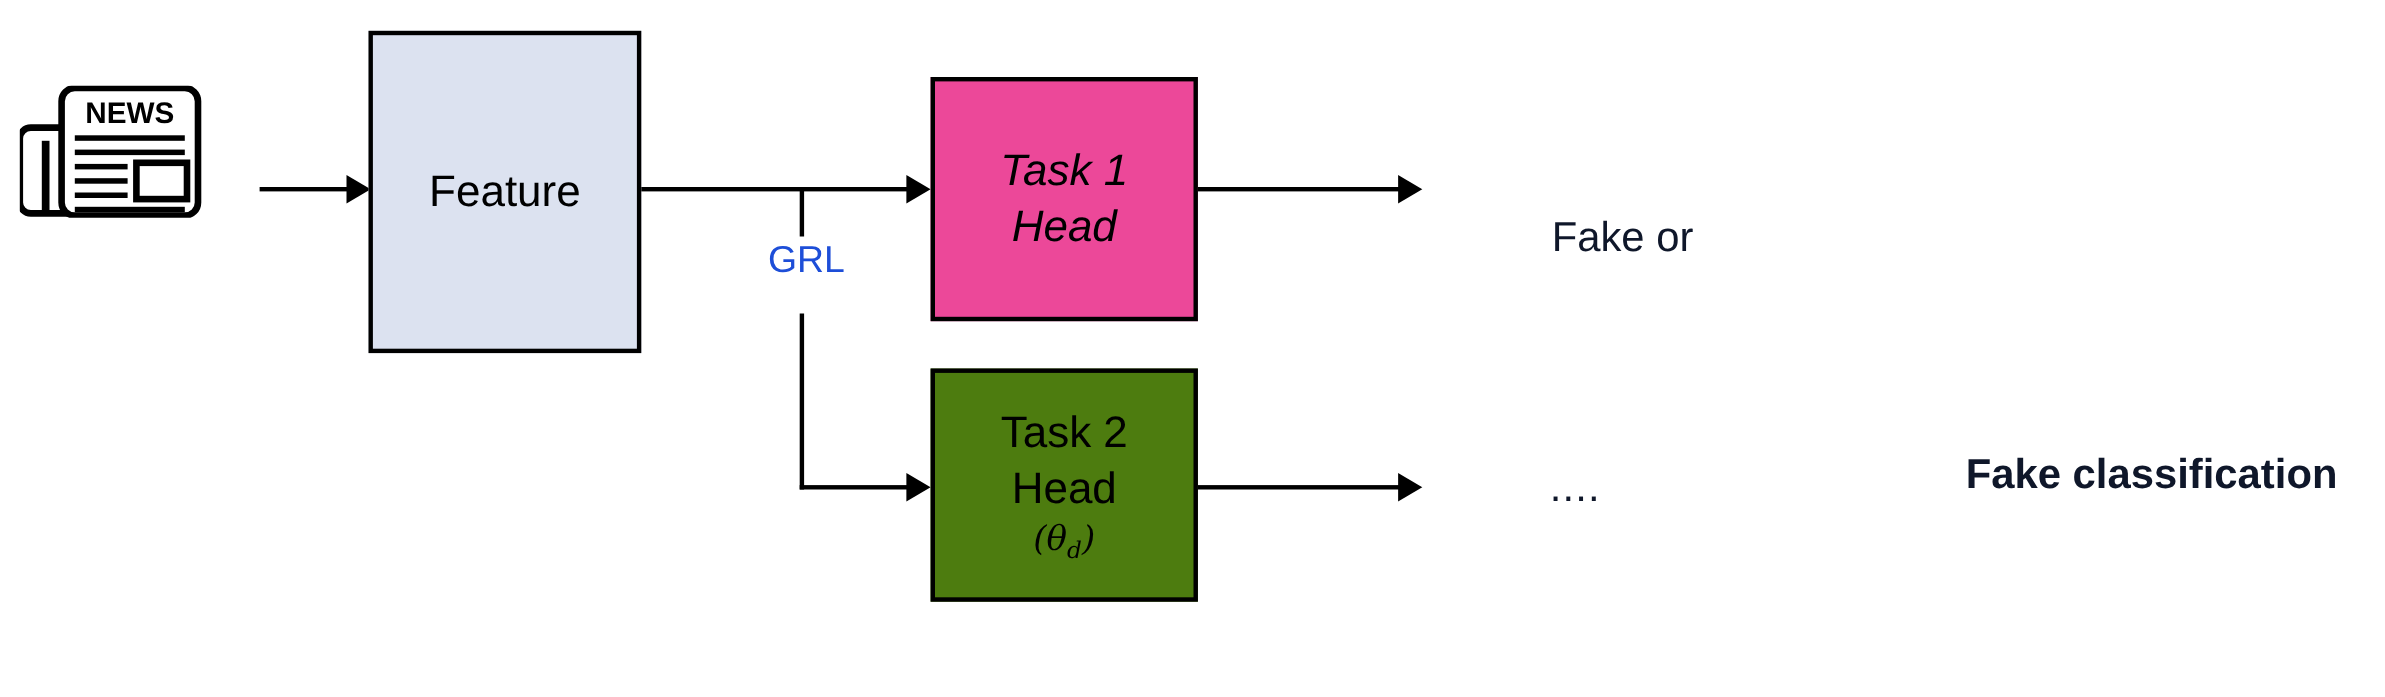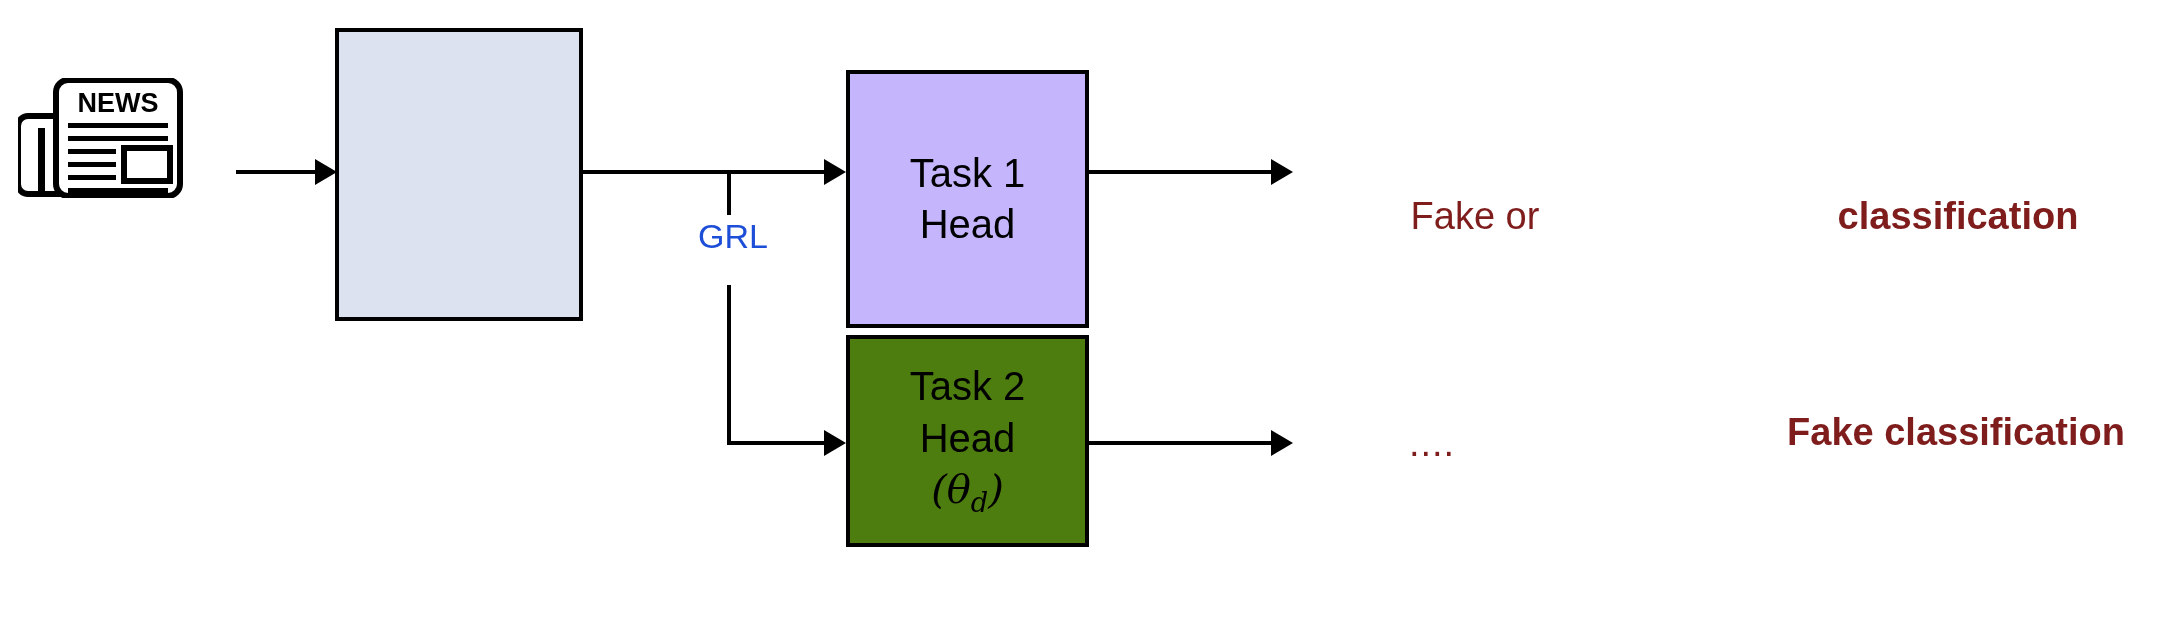--- a/index.html
+++ b/index.html
@@ -36,34 +36,35 @@
   .box-line { display: block; white-space: pre; }
 
   #feature-extractor {
     left: 335px; top: 28px;
     width: 248px; height: 293px;
     background: #dce2f0;
     font-size: 40px;
   }
   #task1-head {
     left: 846px; top: 70px;
-    width: 243px; height: 258px;
-    background: #c4b5fd;
+    width: 243px; height: 222px;
+    background: #ec4899;
     font-size: 40px;
+    font-style: italic;
   }
   #task2-head {
     left: 846px; top: 335px;
     width: 243px; height: 212px;
     background: #4d7c0f;
     font-size: 40px;
   }
   .theta {
     font-family: "DejaVu Serif", serif;
     font-style: italic;
-    font-size: 40px;
+    font-size: 31px;
   }
   .theta sub {
     font-size: 0.68em;
     font-style: italic;
   }
 
   
   .hline {
     background: #000000;
     height: 4px;
@@ -74,21 +75,21 @@
   }
   .arrowhead {
     width: 0; height: 0;
     border-top: 13px solid transparent;
     border-bottom: 13px solid transparent;
     border-left: 22px solid #000000;
   }
 
   
   .label {
-    color: #7f1d1d;
+    color: #0f172a;
     font-size: 38px;
     line-height: 1.42;
     text-align: center;
     white-space: pre;
   }
   .label-bold { font-weight: bold; }
 
   #grl-label {
     left: 648px; top: 217px;
     width: 120px;
@@ -145,20 +146,21 @@
       <rect x="50" y="110" width="100" height="5" fill="#000000"></rect>
 
       <rect x="106" y="70" width="46" height="33" fill="#ffffff" stroke="#000000" stroke-width="6"></rect>
     </svg>
   </div>
 
   <div class="abs hline" style="left:236px; top:170px; width:82px;"></div>
   <div class="abs arrowhead" style="left:315px; top:159px;"></div>
 
   <div class="abs box" id="feature-extractor">
+    <span class="box-line">Feature</span>
   </div>
 
   <div class="abs hline" style="left:583px; top:170px; width:244px;"></div>
   <div class="abs arrowhead" style="left:824px; top:159px;"></div>
 
   <div class="abs vline" style="left:727px; top:170px; height:45px;"></div>
 
   <div class="abs vline" style="left:727px; top:285px; height:160px;"></div>
 
   <div class="abs" id="grl-label">GRL</div>
@@ -181,21 +183,20 @@
   <div class="abs arrowhead" style="left:1271px; top:159px;"></div>
 
   <div class="abs hline" style="left:1089px; top:441px; width:185px;"></div>
   <div class="abs arrowhead" style="left:1271px; top:430px;"></div>
 
   <div class="abs label" id="fake-or-real">
     <div>Fake or</div>
   </div>
 
   <div class="abs label label-bold" id="fake-news-classification">
-    <div>classification</div>
   </div>
 
   <div class="abs label" id="event-list">
     
     
   </div>
   <div class="abs label" id="event-dots">....</div>
 
   <div class="abs label label-bold" id="event-classification">
     <div>Fake classification</div>

